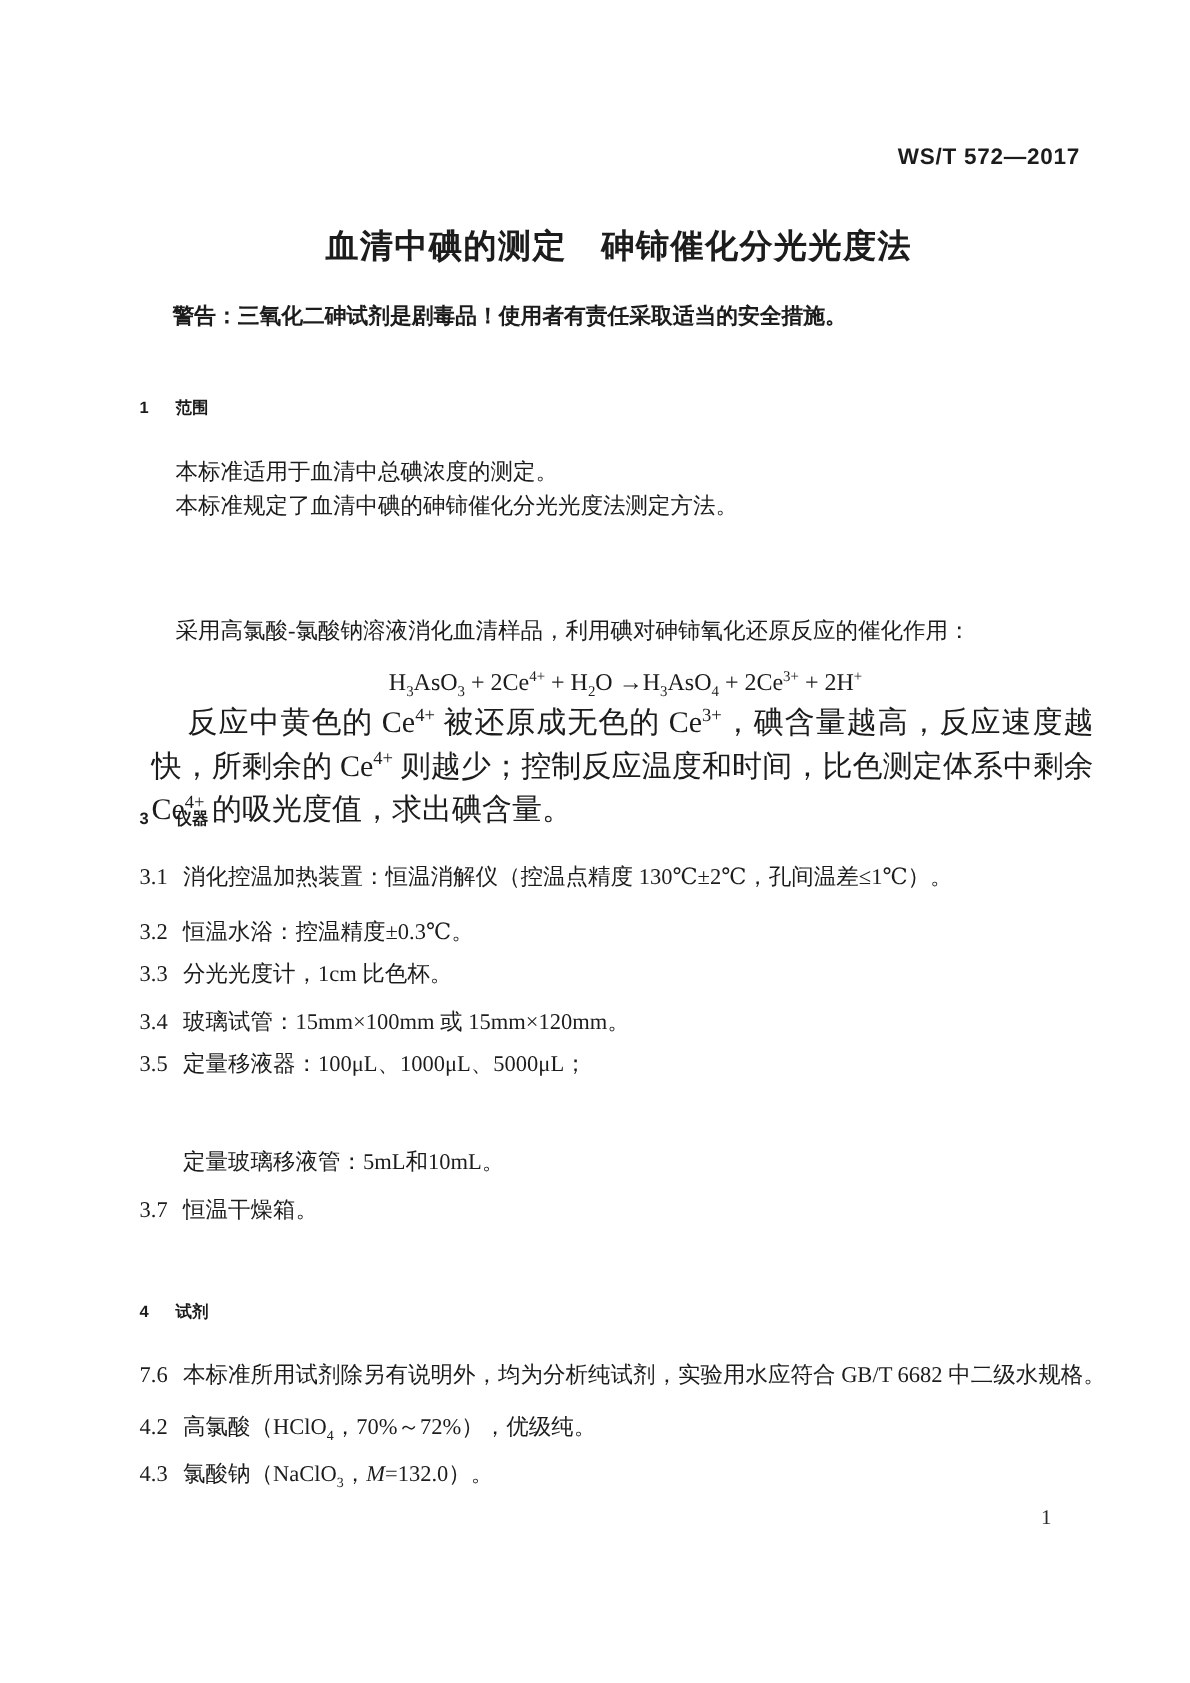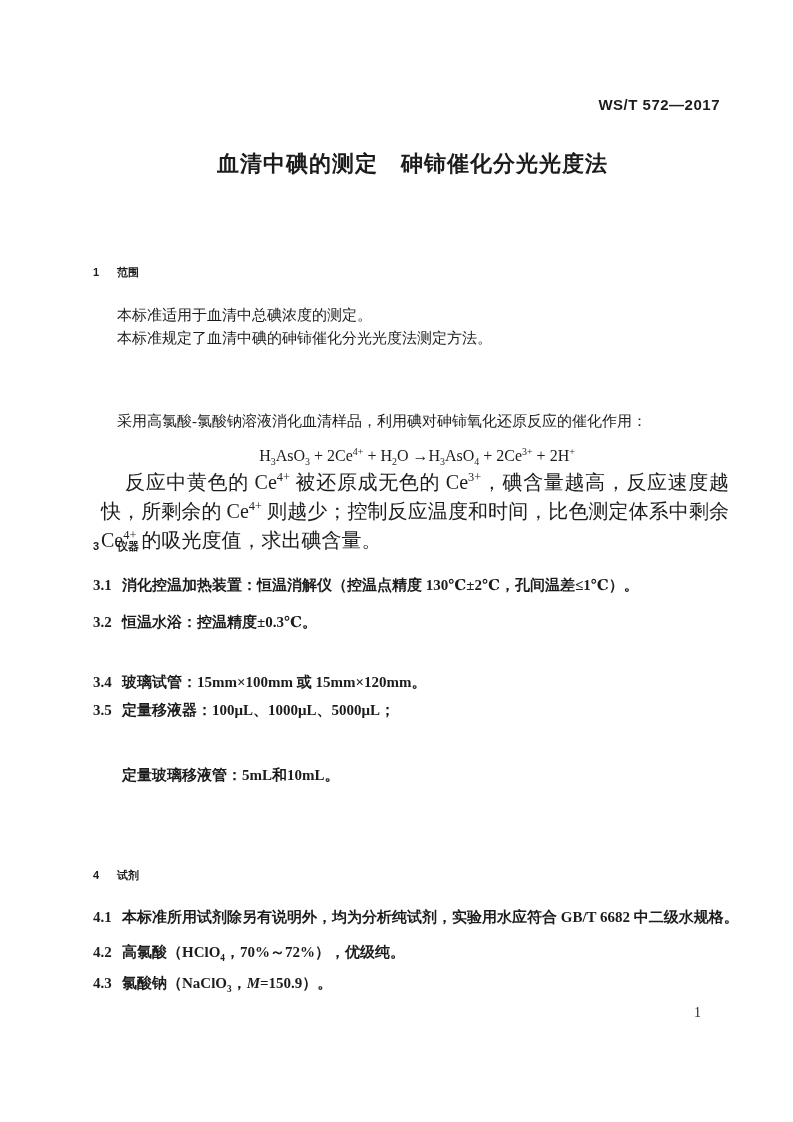--- a/index.html
+++ b/index.html
@@ -60,38 +60,38 @@
     padding-left:20px;box-sizing:border-box;font-family:Liberation Serif, serif;
   }
   sub,sup{font-size:0.62em;line-height:0;}
   sup{vertical-align:super;}
   sub{vertical-align:sub;}
   
   .clause{
     left:93px;width:660px;
     font-size:15px;line-height:23px;
     white-space:nowrap;
-    font-weight:bold;
   }
   .clause .num{display:inline-block;width:29px;}
   
   .page-num{
     top:1005px;left:694px;
     font-size:14px;color:#2a2a2a;
   }
 </style>
 </head>
 <body>
 
 <div class="page">
 
   <div class="abs doc-number">WS/T 572—2017</div>
 
   <h1 class="abs doc-title">血清中碘的测定　砷铈催化分光光度法</h1>
 
+  <p class="abs warning">警告：三氧化二砷试剂是剧毒品！使用者有责任采取适当的安全措施。</p>
 
   <div class="abs sec-h" style="top:262px">
     <span class="num">1</span><span>范围</span>
   </div>
   <div class="abs par" style="top:304px">
     <p>本标准适用于血清中总碘浓度的测定。</p>
     <p>本标准规定了血清中碘的砷铈催化分光光度法测定方法。</p>
   </div>
 
   <div class="abs par" style="top:410px">
@@ -103,39 +103,45 @@
   <div class="abs sec-h" style="top:536px">
     <span class="num">3</span><span>仪器</span>
   </div>
 
   <div class="abs clause" style="top:574px">
     <span class="num">3.1</span><span>消化控温加热装置：恒温消解仪（控温点精度 130℃±2℃，孔间温差≤1℃）。</span>
   </div>
   <div class="abs clause" style="top:611px">
     <span class="num">3.2</span><span>恒温水浴：控温精度±0.3℃。</span>
   </div>
+  <div class="abs clause" style="top:639px">
+    <span class="num">3.3</span><span>分光光度计，1cm 比色杯。</span>
+  </div>
   <div class="abs clause" style="top:671px">
     <span class="num">3.4</span><span>玻璃试管：15mm×100mm 或 15mm×120mm。</span>
   </div>
   <div class="abs clause" style="top:699px">
     <span class="num">3.5</span><span>定量移液器：100μL、1000μL、5000μL；</span>
   </div>
   <div class="abs clause" style="top:764px">
     <span class="num"></span><span>定量玻璃移液管：5mL和10mL。</span>
   </div>
+  <div class="abs clause" style="top:796px">
+    <span class="num">3.7</span><span>恒温干燥箱。</span>
+  </div>
 
   <div class="abs sec-h" style="top:865px">
     <span class="num">4</span><span>试剂</span>
   </div>
 
   <div class="abs clause" style="top:906px">
-    <span class="num">4.1</span><span>本标准所用试剂除另有说明外，均为分析纯试剂，实验用水应符合 GB/T 6682 中二级水规格。</span>
+    <span class="num">7.6</span><span>本标准所用试剂除另有说明外，均为分析纯试剂，实验用水应符合 GB/T 6682 中二级水规格。</span>
   </div>
   <div class="abs clause" style="top:941px">
     <span class="num">4.2</span><span><span>高氯酸（HClO</span><sub>4</sub><span>，70%～72%），优级纯。</span></span>
   </div>
   <div class="abs clause" style="top:972px">
-    <span class="num">4.3</span><span><span>氯酸钠（NaClO</span><sub>3</sub><span>，</span><i>M</i><span>=150.9）。</span></span>
+    <span class="num">4.3</span><span><span>氯酸钠（NaClO</span><sub>3</sub><span>，</span><i>M</i><span>=132.0）。</span></span>
   </div>
 
   <div class="abs page-num">1</div>
 
 </div>
 
 </body></html>

